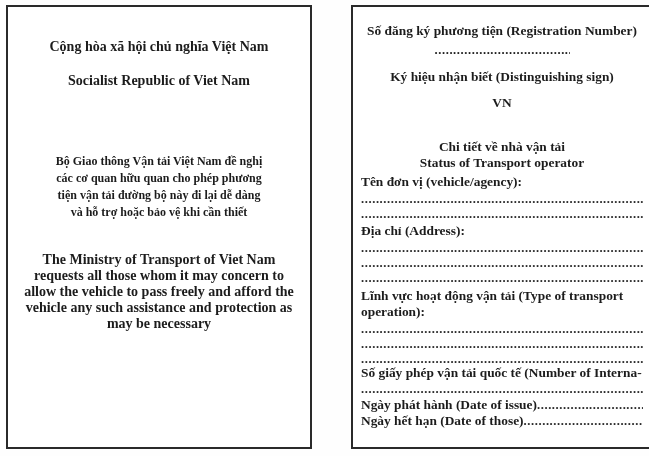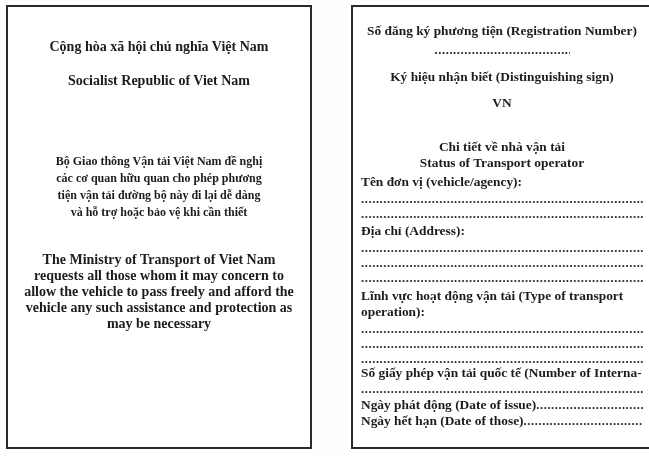--- a/index.html
+++ b/index.html
@@ -108,21 +108,21 @@
     <div class="dotrow">
         <span>........................................................................................................................................................................................................</span>
       </div>
 
     <div>Số giấy phép vận tải quốc tế (Number of Interna-</div>
     <div class="leadrow">
       <span class="leader">........................................................................................................................................................................................................</span>
     </div>
 
     <div class="leadrow">
-      <span class="label">Ngày phát động (Date of issue) </span>
+      <span class="label">Ngày phát hành (Date of issue) </span>
       <span class="leader">........................................................................................................................................................................................................</span>
     </div>
 
     <div class="leadrow">
       <span class="label">Ngày hết hạn (Date of those) </span>
       <span class="leader">........................................................................................................................................................................................................</span>
     </div>
 
   </div>
 </div>

